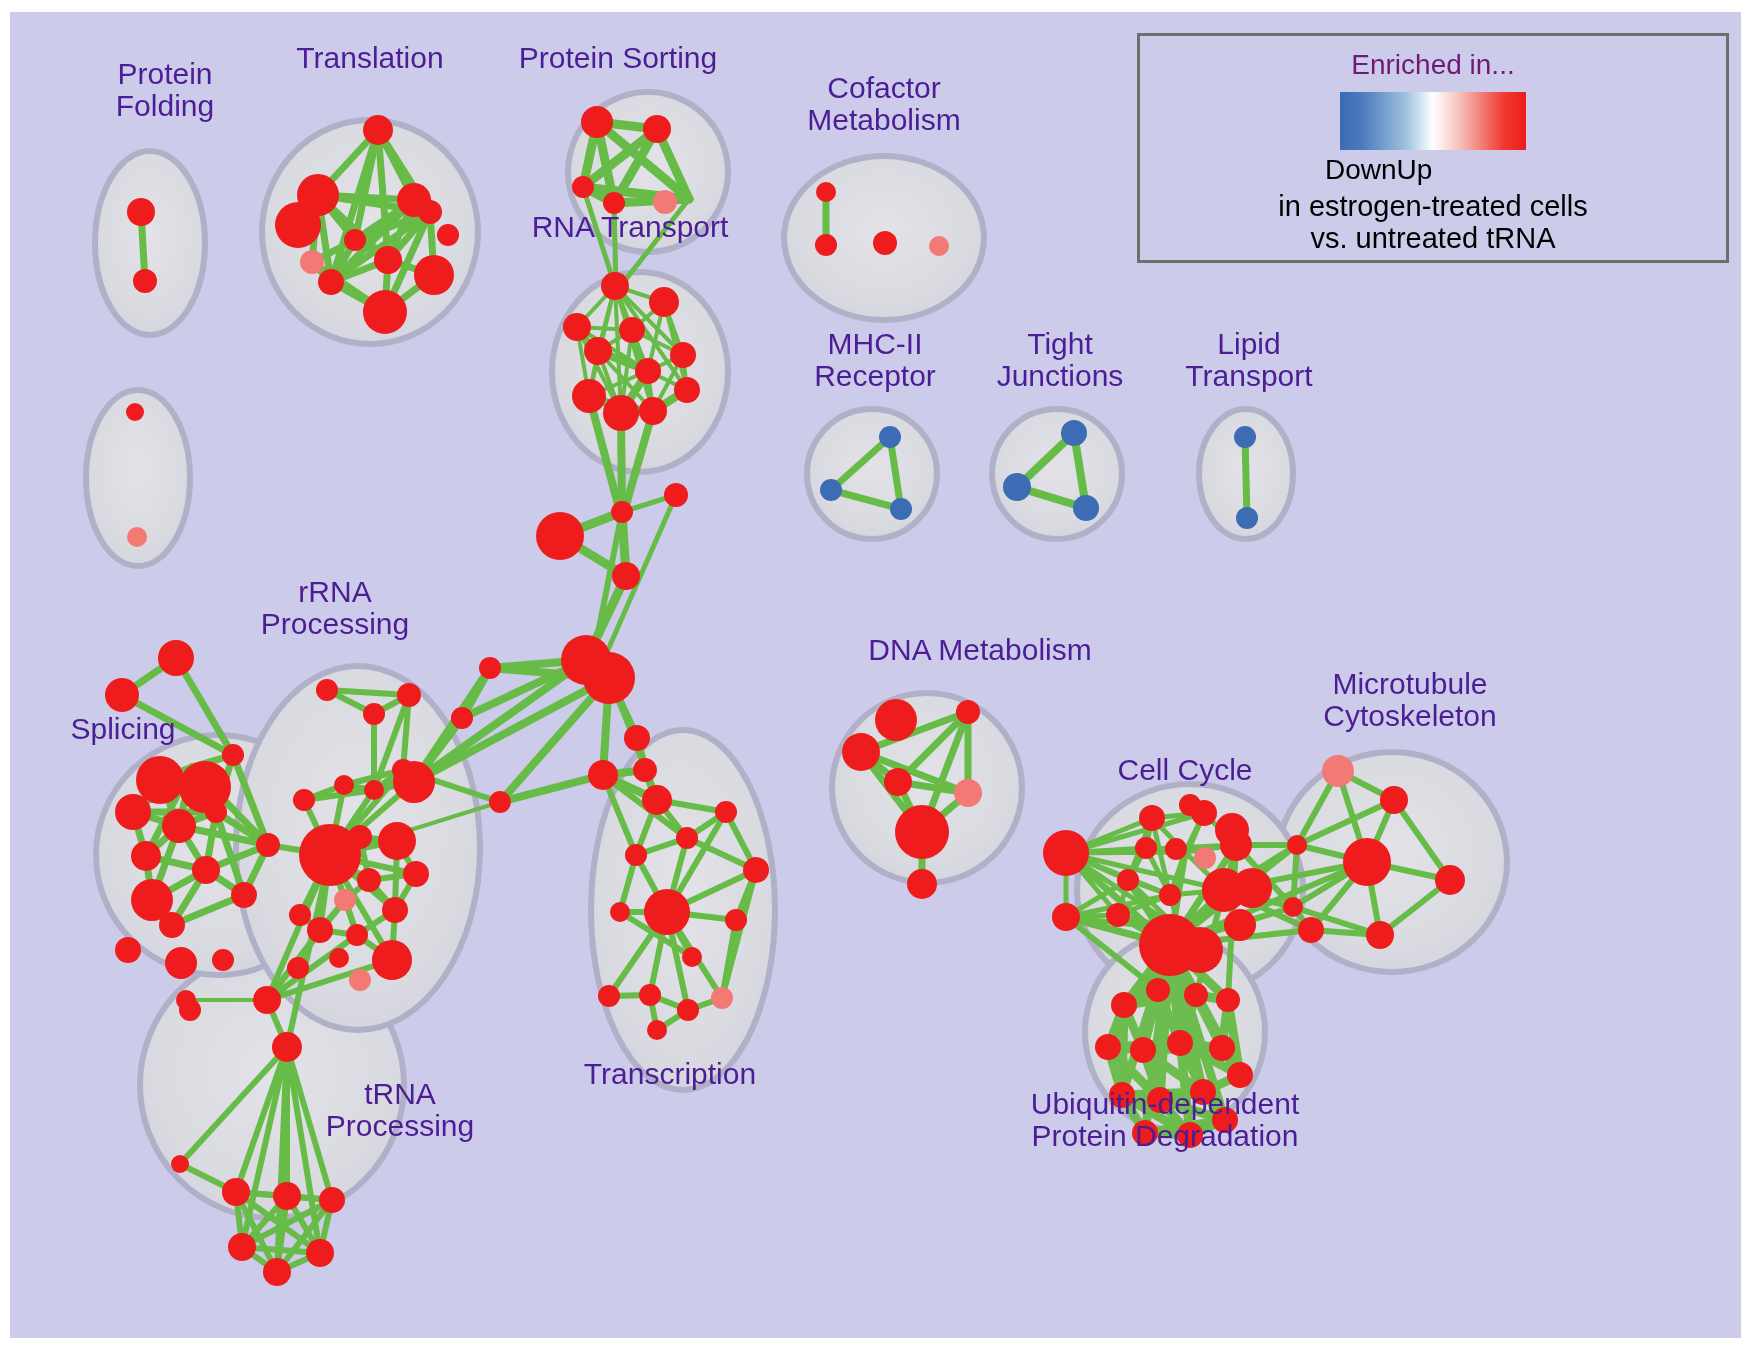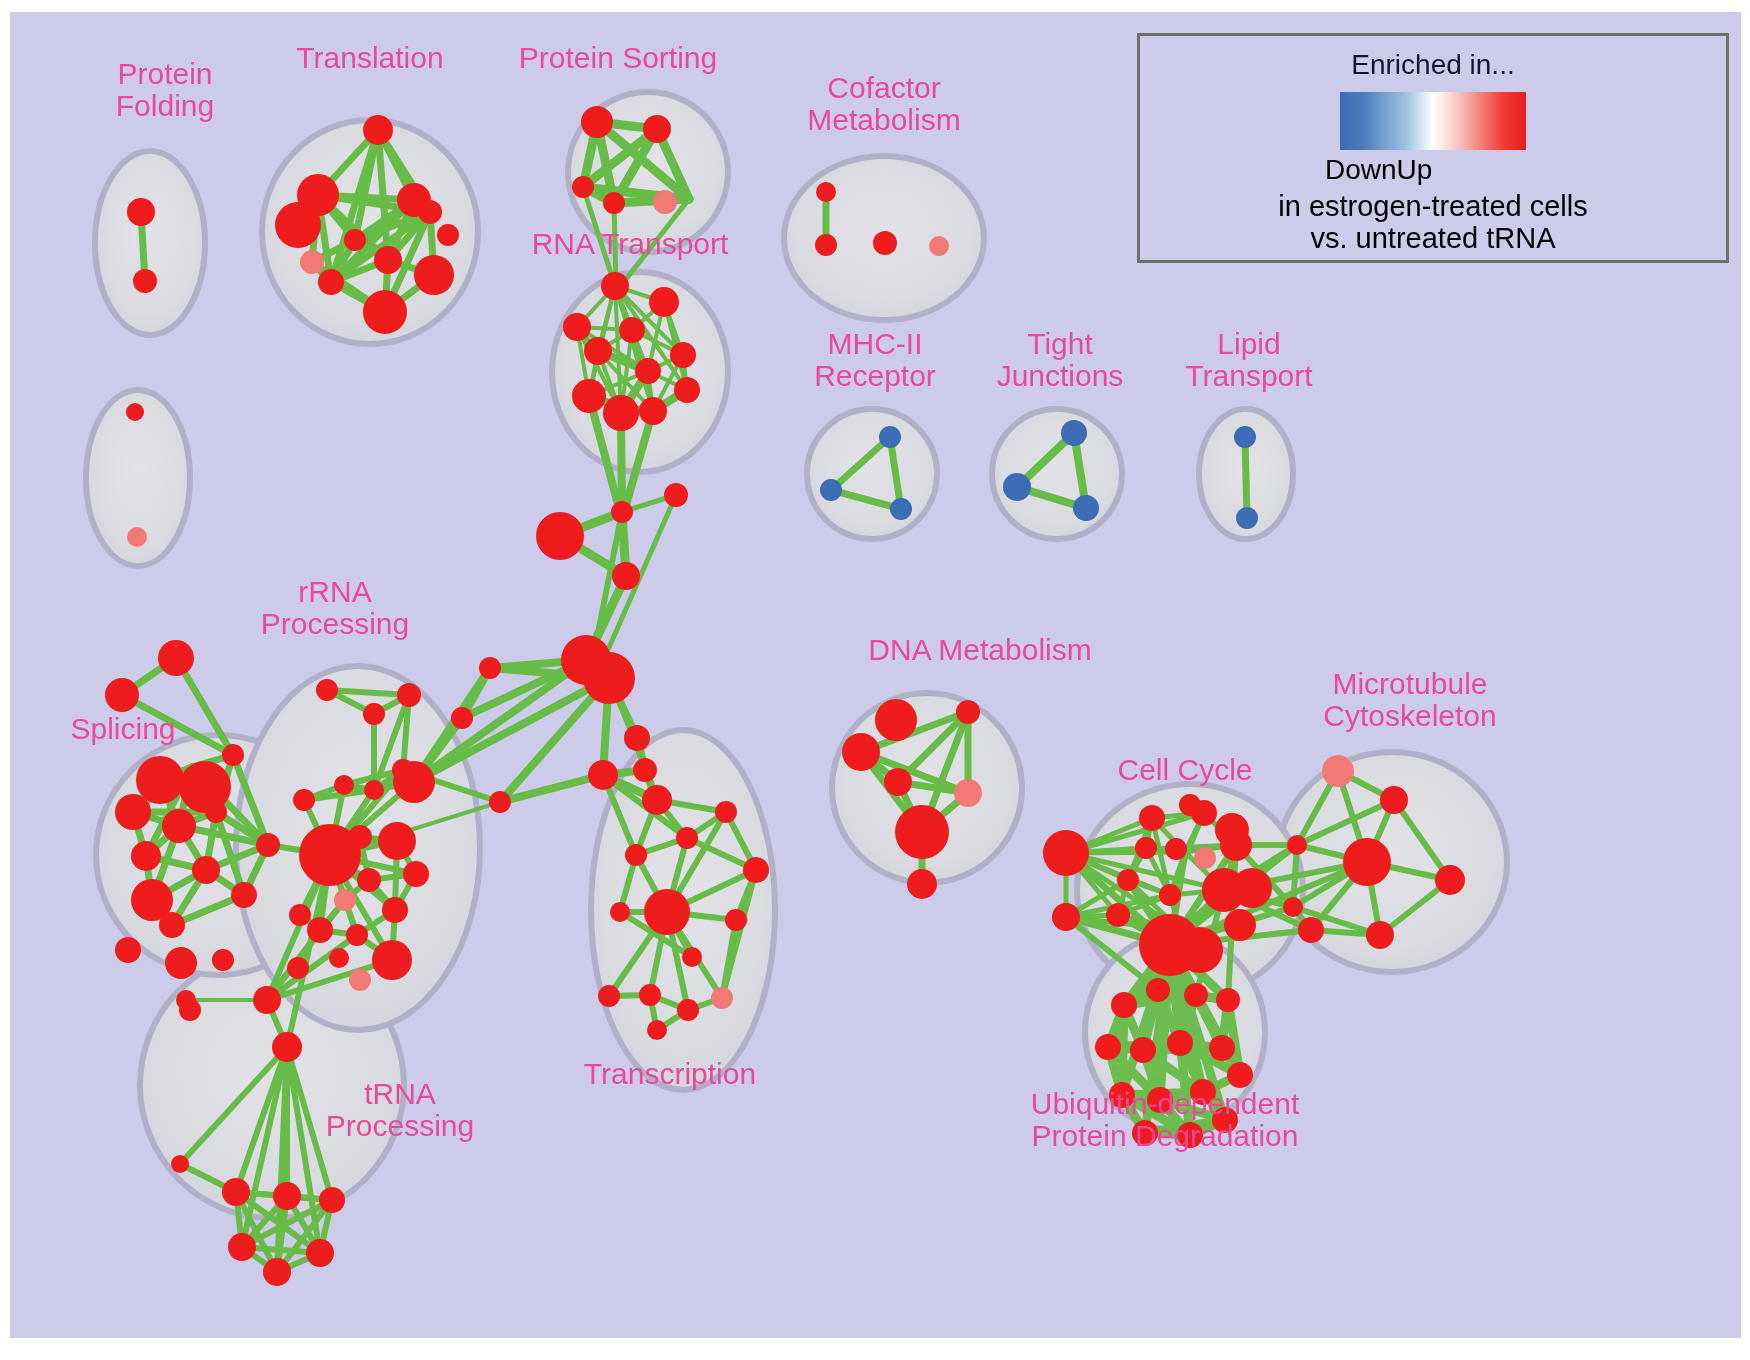--- a/index.html
+++ b/index.html
@@ -16,38 +16,38 @@
     overflow: hidden;
   }
   #canvas {
     position: absolute;
     left: 0; top: 0;
     width: 1750px;
     height: 1360px;
   }
   .cluster-label {
     position: absolute;
-    color: #ec4899;
+    color: #4c1d95;
     font-size: 30px;
     line-height: 1.06;
     text-align: center;
     white-space: pre;
     font-family: "Liberation Sans", sans-serif;
     pointer-events: none;
   }
   #legend {
     position: absolute;
     box-sizing: border-box;
     border: 3px solid #6e6e6e;
     background: #ccccea;
   }
   #legend-title {
     text-align: center;
     font-size: 28px;
-    color: #0f172a;
+    color: #701a75;
     margin-top: 13px;
   }
   #legend-bar {
     margin: 11px auto 0 auto;
     height: 58px;
     width: 186px;
     background: linear-gradient(to right, #3a6ab4 0%, #4c7bbd 12%, #9cc0dd 35%, #ffffff 50%, #f6c2bd 64%, #ef3a32 88%, #ee1c1c 100%);
   }
   #legend-ends {
     display: flex;
@@ -760,21 +760,21 @@
       <circle cx="1145" cy="1133" r="13" fill="#ee1c1c"></circle>
       <circle cx="1190" cy="1135" r="13" fill="#ee1c1c"></circle>
       <circle cx="1225" cy="1120" r="13" fill="#ee1c1c"></circle>
     </g>
   </svg>
 
   <div class="cluster-label" style="left:85px;  top:58px;   width:160px;">Protein
 Folding</div>
   <div class="cluster-label" style="left:280px; top:42px;   width:180px;">Translation</div>
   <div class="cluster-label" style="left:508px; top:42px;   width:220px;">Protein Sorting</div>
-  <div class="cluster-label" style="left:516px; top:228px;  width:228px;">RNA Transport</div>
+  <div class="cluster-label" style="left:516px; top:211px;  width:228px;">RNA Transport</div>
   <div class="cluster-label" style="left:784px; top:72px;   width:200px;">Cofactor
 Metabolism</div>
   <div class="cluster-label" style="left:975px; top:328px;  width:170px;">Tight
 Junctions</div>
   <div class="cluster-label" style="left:790px; top:328px;  width:170px;">MHC-II
 Receptor</div>
   <div class="cluster-label" style="left:1168px;top:328px;  width:162px;">Lipid
 Transport</div>
   <div class="cluster-label" style="left:58px;  top:713px;  width:130px;">Splicing</div>
   <div class="cluster-label" style="left:245px; top:576px;  width:180px;">rRNA

